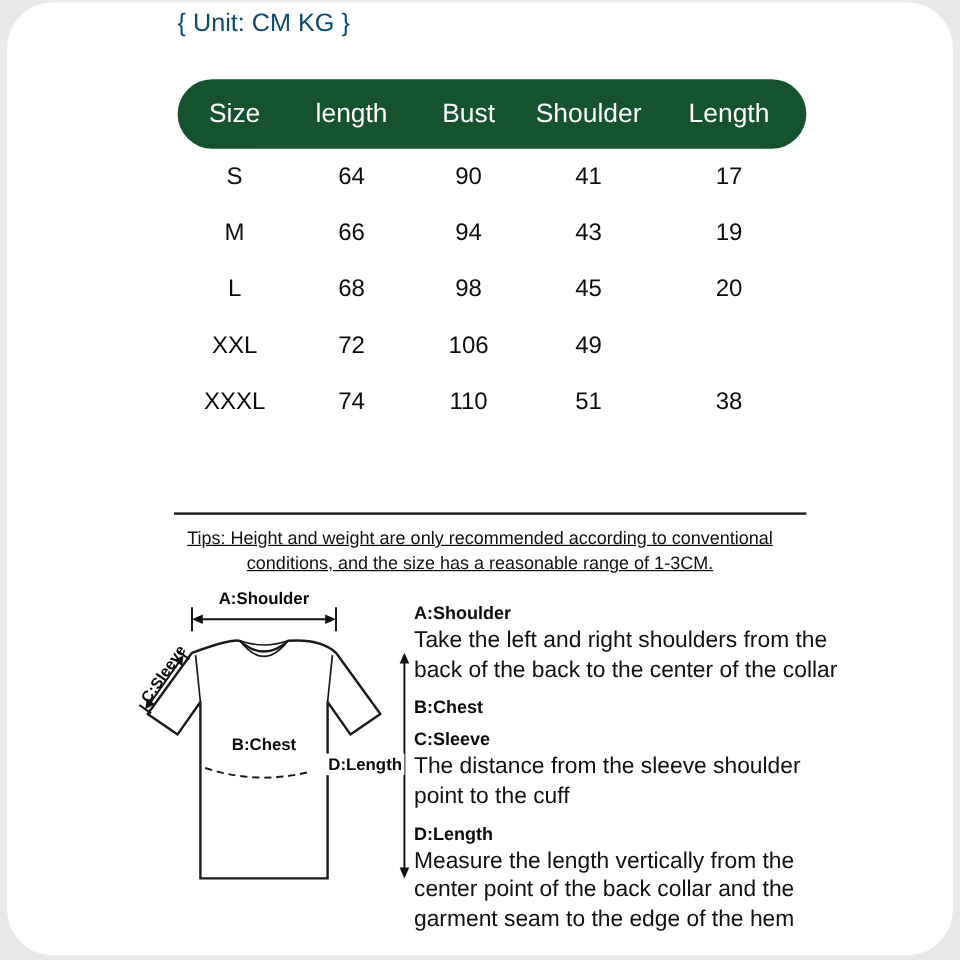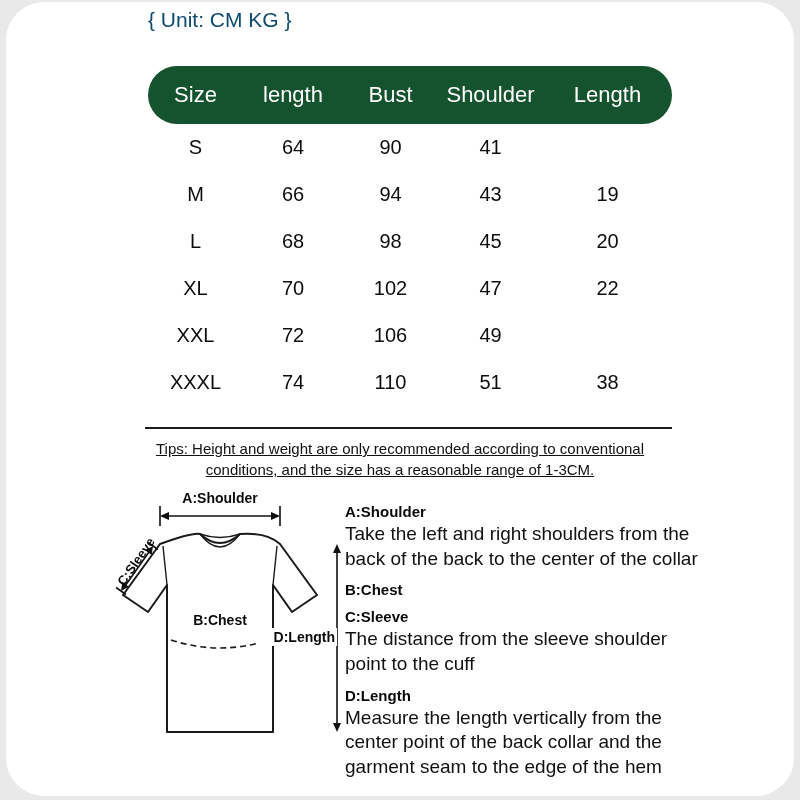--- a/index.html
+++ b/index.html
@@ -73,41 +73,35 @@
       <span>Bust</span>
       <span>Shoulder</span>
       <span>Length</span>
     </div>
 
     <div class="trow">
       <span>S</span>
       <span>64</span>
       <span>90</span>
       <span>41</span>
+      <span>17</span>
     </div>
     <div class="trow">
       <span>M</span>
       <span>66</span>
       <span>94</span>
       <span>43</span>
       <span>19</span>
     </div>
     <div class="trow">
       <span>L</span>
       <span>68</span>
       <span>98</span>
       <span>45</span>
       <span>20</span>
-    </div>
-    <div class="trow">
-      <span>XL</span>
-      <span>70</span>
-      <span>102</span>
-      <span>47</span>
-      <span>22</span>
     </div>
     <div class="trow">
       <span>XXL</span>
       <span>72</span>
       <span>106</span>
       <span>49</span>
     </div>
     <div class="trow">
       <span>XXXL</span>
       <span>74</span>

